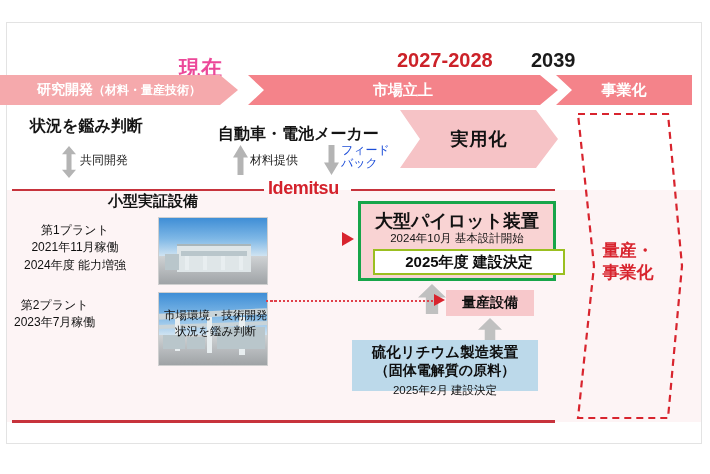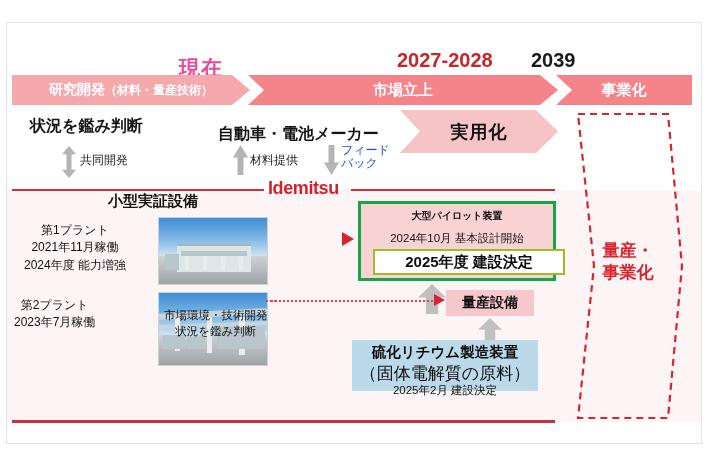--- a/index.html
+++ b/index.html
@@ -21,21 +21,21 @@
   
   .tl-label{position:absolute;font-weight:bold;white-space:nowrap;}
   #tl-now{left:179px;top:54px;font-size:21px;color:#ec4899;letter-spacing:1px;}
   #tl-2027{left:397px;top:49px;font-size:20px;color:#cc2229;letter-spacing:0px;}
   #tl-2030{left:531px;top:49px;font-size:20px;color:#1a1a1a;}
 
   
   .band{position:absolute;top:75px;height:30px;display:flex;align-items:center;
         justify-content:center;color:#ffffff;font-weight:bold;white-space:nowrap;}
   .band span{position:relative;z-index:2;}
-  #band-rd{left:12px;width:238px;background:#f5a9ac;font-size:14px;
+  #band-rd{left:0;width:238px;background:#f5a9ac;font-size:14px;
            clip-path:polygon(0 0, calc(100% - 18px) 0, 100% 50%, calc(100% - 18px) 100%, 0 100%);}
   #band-rd .sub{font-size:12px;font-weight:bold;}
   #band-mkt{left:248px;width:310px;background:#f4838a;font-size:15px;
             clip-path:polygon(0 0, calc(100% - 18px) 0, 100% 50%, calc(100% - 18px) 100%, 0 100%, 16px 50%);}
   #band-biz{left:556px;width:136px;background:#f4838a;font-size:15px;
             clip-path:polygon(0 0, 100% 0, 100% 100%, 0 100%, 16px 50%);}
 
   
   .maker{position:absolute;font-weight:bold;font-size:16px;color:#141414;white-space:nowrap;}
   #maker-mat{left:30px;top:116px;}
@@ -50,21 +50,21 @@
      clip-path:polygon(50% 100%,100% 58%,70% 58%,70% 0,30% 0,30% 58%,0 58%);}
   #arrow-kyodo{left:62px;top:146px;}
   #arrow-teikyo{left:233px;top:145px;}
   #arrow-feed{left:324px;top:145px;}
   .sm-lbl{position:absolute;font-size:11.5px;color:#1d1d1d;white-space:nowrap;line-height:1.1;}
   #lbl-kyodo{left:80px;top:154px;font-size:12px;}
   #lbl-teikyo{left:250px;top:154px;font-size:12px;}
   #lbl-feed{left:341px;top:144px;font-size:12px;color:#1d4ed8;}
 
   
-  #jitsuyoka{position:absolute;left:400px;top:110px;width:158px;height:43px;
+  #jitsuyoka{position:absolute;left:400px;top:110px;width:158px;height:58px;
      background:#f6c3c6;
      clip-path:polygon(0 0, calc(100% - 22px) 0, 100% 50%, calc(100% - 22px) 100%, 0 100%, 20px 50%);
      display:flex;align-items:center;justify-content:center;}
   #jitsuyoka b{font-size:18px;color:#111;letter-spacing:1px;}
 
   
   .redrule{position:absolute;height:2px;background:#c7333c;}
   #rule-top-l{left:12px;top:189px;width:252px;}
   #rule-top-r{left:351px;top:189px;width:204px;}
   #idemitsu{position:absolute;left:268px;top:178px;font-size:18px;font-weight:bold;
@@ -87,21 +87,21 @@
           background:linear-gradient(180deg,#cfd2d4 0%,#9fa3a6 100%);}
   .ph-bld{position:absolute;background:#dfe6e8;border-top:2px solid #a9b6ba;}
   .ph-bld2{position:absolute;background:#b9c6cb;}
   .ph-pipe{position:absolute;background:#c9d4d9;}
   .ph-col{position:absolute;background:#e8eef0;}
 
   
   #pilot-box{position:absolute;left:358px;top:201px;width:198px;height:80px;
      border:3px solid #17a549;background:#f9d3d3;box-sizing:border-box;}
   #pilot-title{position:absolute;left:0;right:0;top:5px;text-align:center;
-     font-size:10px;font-weight:bold;color:#111;}
+     font-size:18px;font-weight:bold;color:#111;}
   #pilot-sub{position:absolute;left:0;right:0;top:27px;text-align:center;
      font-size:11.5px;color:#141414;}
   #pilot-decide{position:absolute;left:12px;top:45px;width:192px;height:26px;
      border:2px solid #9bbf20;background:#ffffff;box-sizing:border-box;
      display:flex;align-items:center;justify-content:center;
      font-size:15px;font-weight:bold;color:#0d0d0d;}
 
   
   #red-arrow-pilot{position:absolute;left:342px;top:232px;width:0;height:0;
      border-top:7px solid transparent;border-bottom:7px solid transparent;
@@ -128,22 +128,22 @@
      background:#f7c8cb;display:flex;align-items:center;justify-content:center;
      font-size:14px;font-weight:bold;color:#111;}
   #gray-up-mass{position:absolute;left:478px;top:318px;width:24px;height:26px;background:#c0c0c0;
      clip-path:polygon(50% 0,100% 45%,72% 45%,72% 100%,28% 100%,28% 45%,0 45%);}
 
   
   #li-box{position:absolute;left:352px;top:340px;width:186px;height:51px;
      background:#bcd9ea;box-sizing:border-box;}
   #li-l1{position:absolute;left:0;right:0;top:3px;text-align:center;font-size:14.5px;
      font-weight:bold;color:#0e0e0e;}
-  #li-l2{position:absolute;left:0;right:0;top:22px;text-align:center;font-size:17px;
-     font-weight:normal;color:#0e0e0e;}
+  #li-l2{position:absolute;left:0;right:0;top:22px;text-align:center;font-size:14px;
+     font-weight:bold;color:#0e0e0e;}
   #li-l3{position:absolute;left:0;right:0;top:43px;text-align:center;font-size:11.5px;color:#111;}
 
   
   #mass-zone{position:absolute;left:564px;top:110px;width:128px;height:312px;}
   #mass-zone svg{display:block;}
   #mass-zone-label{position:absolute;left:0;right:0;top:130px;text-align:center;
      font-size:17px;font-weight:bold;color:#d8242e;line-height:1.3;}
 </style>
 </head>
 <body>

